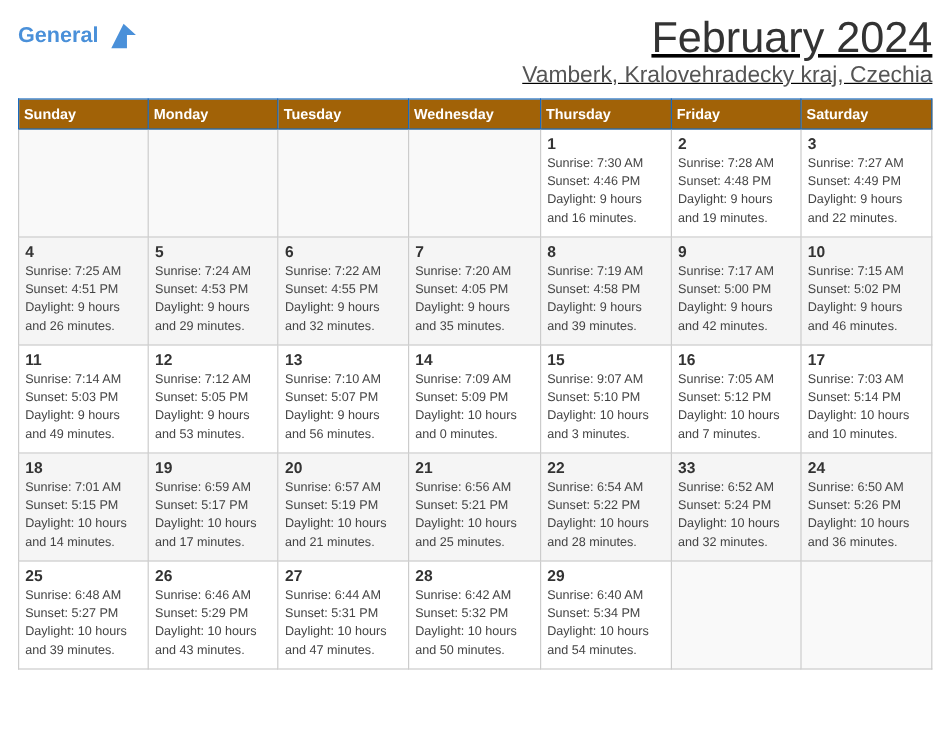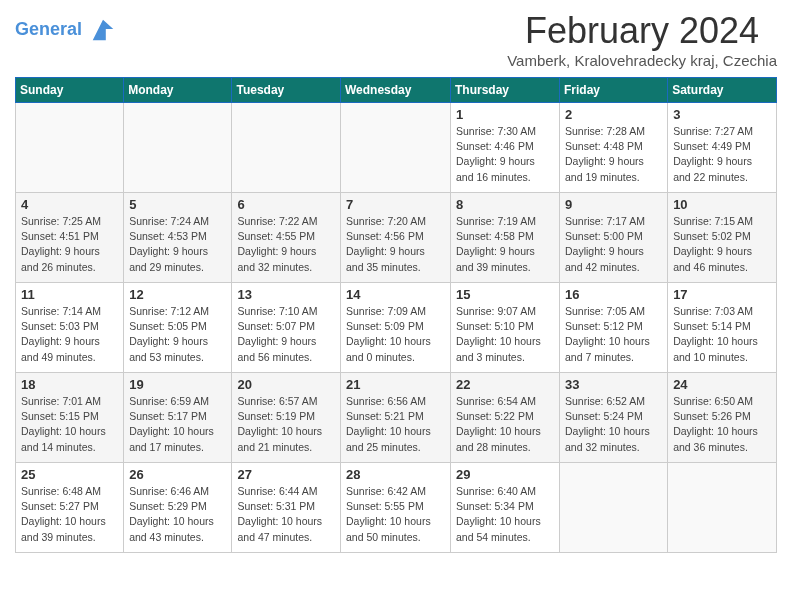--- a/index.html
+++ b/index.html
@@ -29,38 +29,39 @@
     }
     .logo-text span {
       color: #4a90d9;
     }
     .logo-icon {
       width: 28px;
       height: 28px;
       margin-left: 2px;
     }
     .title-area {
-      text-align: center;
+      text-align: right;
+      text-decoration: underline;
     }
     .month-title {
       font-size: 36px;
       color: #333;
       font-weight: normal;
     }
     .subtitle {
-      font-size: 15px;
+      font-size: 19px;
       color: #555;
     }
     table {
       width: 100%;
       border-collapse: collapse;
       font-size: 11px;
     }
     thead tr th {
-      background-color: #0f766e;
+      background-color: #a16207;
       color: #fff;
       padding: 5px 4px;
       text-align: left;
       font-size: 12px;
       font-weight: bold;
       border: 1px solid #1a6abf;
     }
     tbody tr td {
       border: 1px solid #ccc;
       vertical-align: top;
@@ -166,21 +167,21 @@
         <td>
           <div class="day-num">6</div>
           <div class="day-info">Sunrise: 7:22 AM
 Sunset: 4:55 PM
 Daylight: 9 hours
 and 32 minutes.</div>
         </td>
         <td>
           <div class="day-num">7</div>
           <div class="day-info">Sunrise: 7:20 AM
-Sunset: 4:56 PM
+Sunset: 4:05 PM
 Daylight: 9 hours
 and 35 minutes.</div>
         </td>
         <td>
           <div class="day-num">8</div>
           <div class="day-info">Sunrise: 7:19 AM
 Sunset: 4:58 PM
 Daylight: 9 hours
 and 39 minutes.</div>
         </td>
@@ -319,21 +320,21 @@
         <td>
           <div class="day-num">27</div>
           <div class="day-info">Sunrise: 6:44 AM
 Sunset: 5:31 PM
 Daylight: 10 hours
 and 47 minutes.</div>
         </td>
         <td>
           <div class="day-num">28</div>
           <div class="day-info">Sunrise: 6:42 AM
-Sunset: 5:55 PM
+Sunset: 5:32 PM
 Daylight: 10 hours
 and 50 minutes.</div>
         </td>
         <td>
           <div class="day-num">29</div>
           <div class="day-info">Sunrise: 6:40 AM
 Sunset: 5:34 PM
 Daylight: 10 hours
 and 54 minutes.</div>
         </td>

